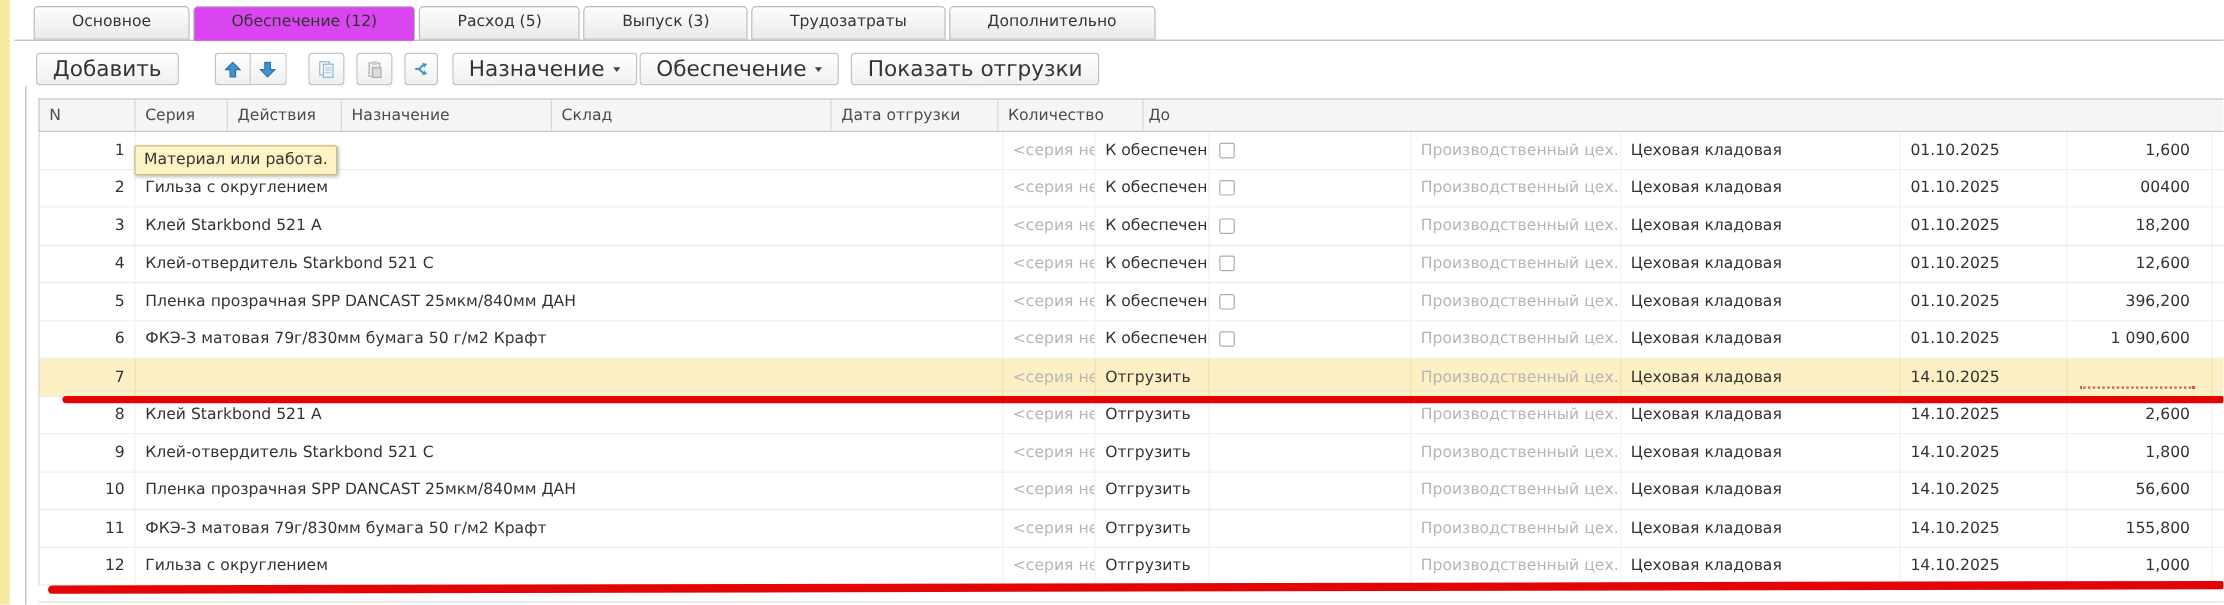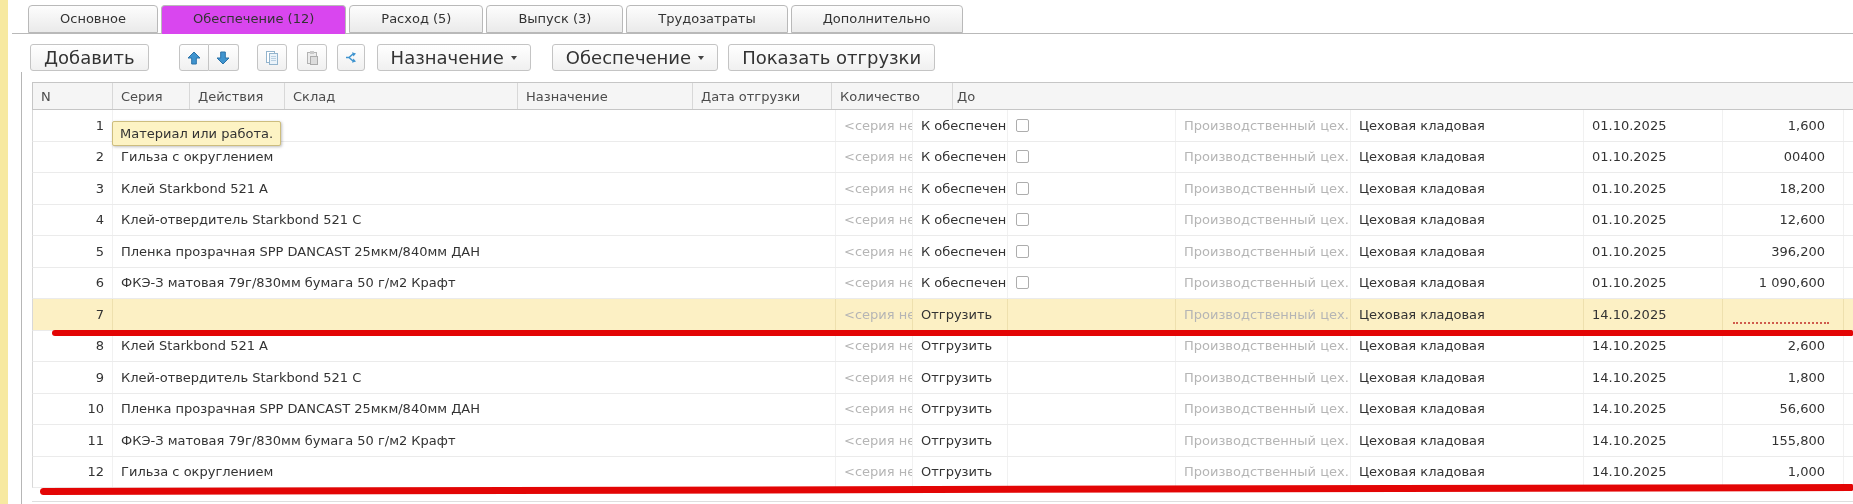--- a/index.html
+++ b/index.html
@@ -28,21 +28,21 @@
   .btn { border:1px solid #c4c4c4; border-radius:3px; background:linear-gradient(#ffffff,#f0f0f0);
     font-size:18px; color:#333; display:flex; align-items:center; justify-content:center;
     padding:0 13px; white-space:nowrap; cursor:default; }
   .btn.icon { padding:0; width:30px; }
   .btn-group { display:flex; margin-left:30px; }
   .btn-group .btn { border-radius:0; }
   .btn-group .btn:first-child { border-radius:3px 0 0 3px; }
   .btn-group .btn:last-child { border-radius:0 3px 3px 0; border-left:0; }
   .caret { width:0; height:0; border-left:3.5px solid transparent; border-right:3.5px solid transparent;
     border-top:4px solid #444; margin-left:7px; }
-  .ml10{margin-left:10px}.ml12{margin-left:12px}.ml16{margin-left:21px}.ml18{margin-left:18px}
+  .ml10{margin-left:10px}.ml12{margin-left:12px}.ml16{margin-left:2px}.ml18{margin-left:18px}
 
   
   .grid { position:absolute; left:32px; top:82px; width:1821px; z-index:1; }
   .thead { display:flex; height:28px; background:#f5f5f5;
     border-top:1px solid #c6c6c6; border-bottom:1px solid #c6c6c6; border-left:1px solid #c6c6c6; }
   .th { border-right:1px solid #d8d8d8; display:flex; align-items:center; padding:0 8px;
     font-size:13px; color:#4c4c4c; overflow:hidden; white-space:nowrap; }
   .row { display:flex; height:31.5px; border-bottom:1px solid #ebebeb; border-left:1px solid #d8d8d8;
     position:relative; background:#fff; }
   .td { border-right:1px solid #f1f1f1; display:flex; align-items:center; padding:0 8px;
@@ -133,22 +133,22 @@
     <span class="caret"></span>
   </div>
   <div class="btn ml10">Показать отгрузки</div>
 </div>
 
 <div class="grid">
   <div class="thead">
       <div class="th col-n">N</div>
       <div class="th col-seria">Серия</div>
       <div class="th col-act">Действия</div>
+      <div class="th col-purp">Назначение</div>
       <div class="th col-wh">Склад</div>
-      <div class="th col-purp">Назначение</div>
       <div class="th col-date">Дата отгрузки</div>
       <div class="th col-qty">Количество</div>
       <div class="th col-more">До</div>
     </div>
   <div class="tbody">
       <div class="row">
         <div class="td col-n right">1</div>
         <div class="td col-nom"></div>
         <div class="td col-seria gray">&lt;серия не...</div>
         <div class="td col-act">К обеспечению</div>

